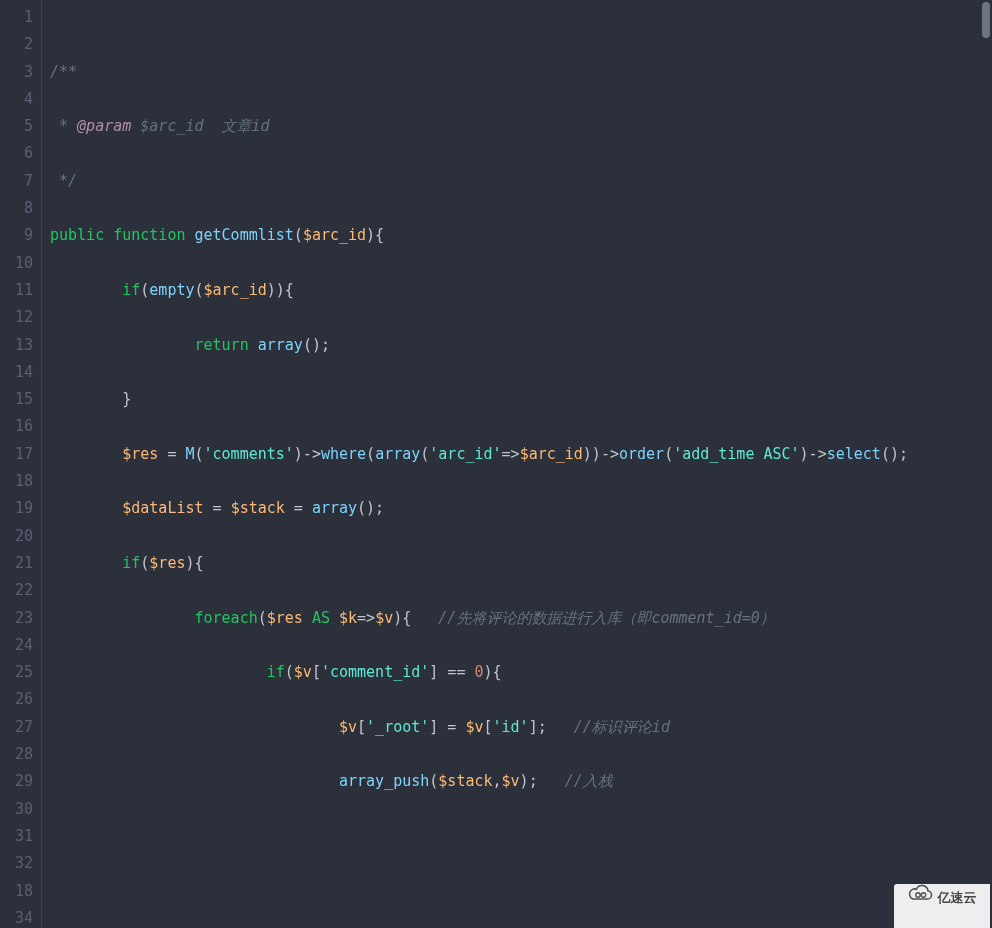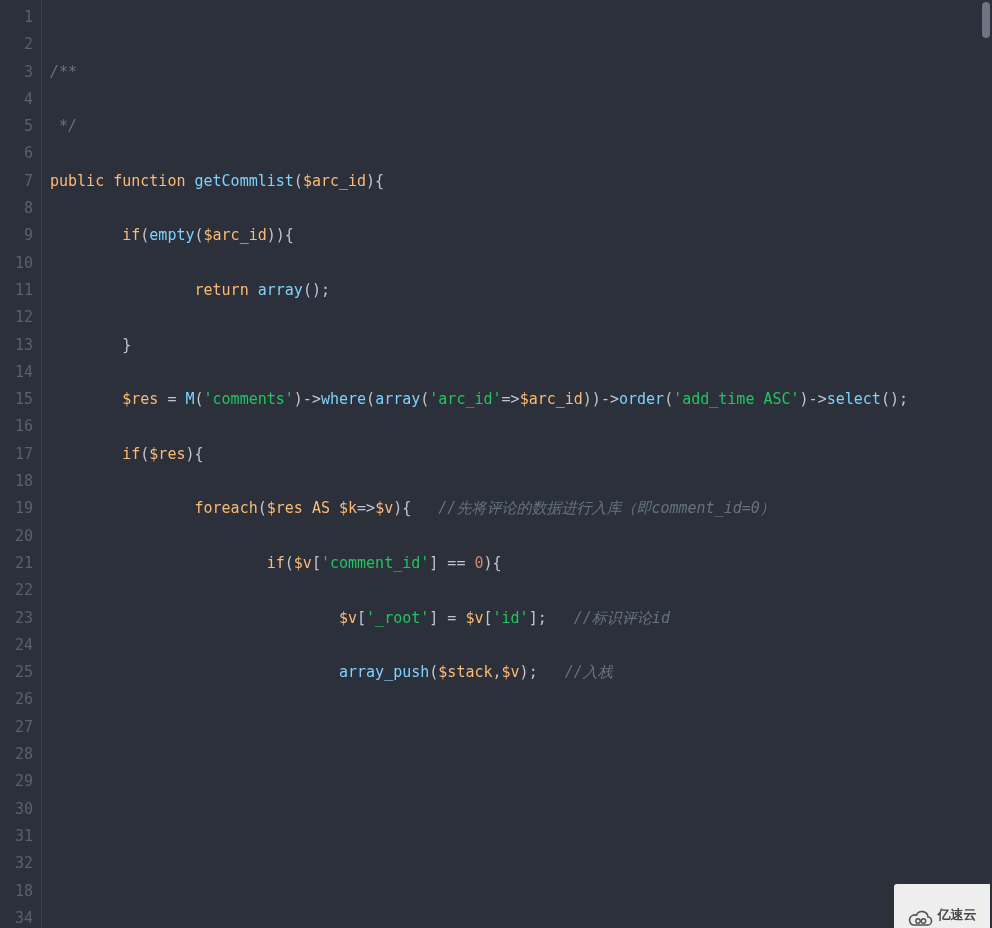--- a/index.html
+++ b/index.html
@@ -30,25 +30,25 @@
   }
   .gutter .ln { height: 27.3px; }
   .code {
     flex: 1;
     white-space: pre;
     padding-left: 8px;
     padding-top: 4px;
     position: relative;
   }
   .line { height: 27.3px; }
-  .tok-kw      { color: #fdba74; }        
+  .tok-kw      { color: #22c55e; }        
   .tok-kw-ital { color: #b48ead; font-style: italic; } 
   .tok-fn      { color: #7dd3fc; }        
   .tok-var     { color: #fdba74; }        
-  .tok-str     { color: #22c55e; margin-top: 38px; }        
+  .tok-str     { color: #5eead4; margin-top: 38px; }        
   .tok-num     { color: #d08770; }        
   .tok-punct   { color: #c0c5ce; }
   .tok-comment { color: #65737e; font-style: italic; }
   .tok-op      { color: #c0c5ce; }
   .scrollbar-track {
     position: absolute;
     top: 0; right: 0; bottom: 0;
     width: 14px;
     background: transparent;
   }
@@ -63,21 +63,21 @@
   }
   .watermark {
     position: absolute;
     right: 2px;
     bottom: 0;
     height: 44px;
     width: 96px;
     background: #fff;
     border-radius: 3px 0 0 0;
     display: flex;
-    align-items: flex-end;
+    align-items: flex-start;
     justify-content: center;
     color: #4a4a4a;
     opacity: 0.92;
     font-family: sans-serif;
   }
   .watermark svg { margin-right: 4px; flex-shrink:0; }
   .watermark span { font-size: 13px; font-weight: 600; white-space: nowrap; }
 </style>
 </head>
 <body>
@@ -115,26 +115,28 @@
       <div class="ln">29</div>
       <div class="ln">30</div>
       <div class="ln">31</div>
       <div class="ln">32</div>
       <div class="ln">18</div>
       <div class="ln">34</div>
     </div>
   <div class="code">
 
 <div class="line"><span class="tok-comment">/**</span></div>
+<div class="line"><span class="tok-comment"> * </span><span class="tok-kw-ital">@param</span><span class="tok-comment"> </span><span class="tok-comment">$arc_id  文章id</span></div>
 <div class="line"><span class="tok-comment"> */</span></div>
 <div class="line"><span class="tok-kw">public</span> <span class="tok-kw">function</span> <span class="tok-fn">getCommlist</span><span class="tok-punct">(</span><span class="tok-var">$arc_id</span><span class="tok-punct">){</span></div>
 <div class="line">        <span class="tok-kw">if</span><span class="tok-punct">(</span><span class="tok-fn">empty</span><span class="tok-punct">(</span><span class="tok-var">$arc_id</span><span class="tok-punct">)){</span></div>
 <div class="line">                <span class="tok-kw">return</span> <span class="tok-fn">array</span><span class="tok-punct">();</span></div>
 <div class="line">        <span class="tok-punct">}</span></div>
 <div class="line">        <span class="tok-var">$res</span><span class="tok-op"> = </span><span class="tok-fn">M</span><span class="tok-punct">(</span><span class="tok-str">'comments'</span><span class="tok-punct">)-&gt;</span><span class="tok-fn">where</span><span class="tok-punct">(</span><span class="tok-fn">array</span><span class="tok-punct">(</span><span class="tok-str">'arc_id'</span><span class="tok-punct">=&gt;</span><span class="tok-var">$arc_id</span><span class="tok-punct">))-&gt;</span><span class="tok-fn">order</span><span class="tok-punct">(</span><span class="tok-str">'add_time ASC'</span><span class="tok-punct">)-&gt;</span><span class="tok-fn">select</span><span class="tok-punct">();</span></div>
+<div class="line">        <span class="tok-var">$dataList</span><span class="tok-op"> = </span><span class="tok-var">$stack</span><span class="tok-op"> = </span><span class="tok-fn">array</span><span class="tok-punct">();</span></div>
 <div class="line">        <span class="tok-kw">if</span><span class="tok-punct">(</span><span class="tok-var">$res</span><span class="tok-punct">){</span></div>
 <div class="line">                <span class="tok-kw">foreach</span><span class="tok-punct">(</span><span class="tok-var">$res</span> <span class="tok-kw">AS</span> <span class="tok-var">$k</span><span class="tok-punct">=&gt;</span><span class="tok-var">$v</span><span class="tok-punct">){</span>   <span class="tok-comment">//先将评论的数据进行入库（即comment_id=0）</span></div>
 <div class="line">                        <span class="tok-kw">if</span><span class="tok-punct">(</span><span class="tok-var">$v</span><span class="tok-punct">[</span><span class="tok-str">'comment_id'</span><span class="tok-punct">] == </span><span class="tok-num">0</span><span class="tok-punct">){</span></div>
 <div class="line">                                <span class="tok-var">$v</span><span class="tok-punct">[</span><span class="tok-str">'_root'</span><span class="tok-punct">] = </span><span class="tok-var">$v</span><span class="tok-punct">[</span><span class="tok-str">'id'</span><span class="tok-punct">];</span>   <span class="tok-comment">//标识评论id</span></div>
 <div class="line">                                <span class="tok-fn">array_push</span><span class="tok-punct">(</span><span class="tok-var">$stack</span><span class="tok-punct">,</span><span class="tok-var">$v</span><span class="tok-punct">);</span>   <span class="tok-comment">//入栈</span></div>
 
 
 
 
 

